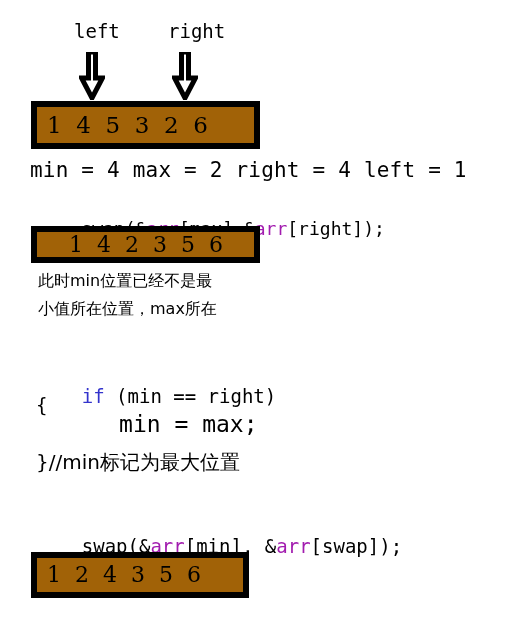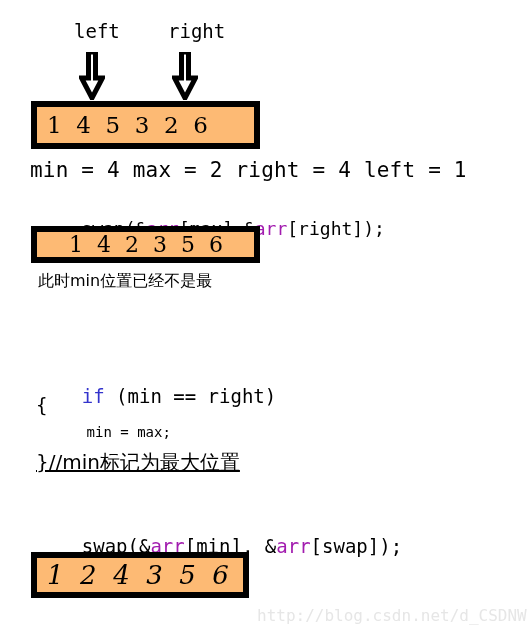--- a/index.html
+++ b/index.html
@@ -43,40 +43,40 @@
     width: 26px;
     height: 48px;
   }
   #arrow-left  { left: 79px;  top: 52px; }
   #arrow-right { left: 172px; top: 52px; }
 
   
   .array-box {
     position: absolute;
     border: 6px solid #000000;
-    background: #fdba74;
+    background: #a16207;
     box-sizing: border-box;
     display: flex;
     align-items: center;
   }
   .array-cells {
     display: block;
     white-space: pre;
     font-family: "DejaVu Serif", "Liberation Serif", serif;
     font-size: 23px;
     line-height: 1;
     color: #000000;
     padding-left: 10px;
   }
   #array-box-1 { left: 31px; top: 101px; width: 229px; height: 48px; }
   #array-box-2 { left: 31px; top: 226px; width: 229px; height: 37px; }
   #array-box-3 { left: 31px; top: 552px; width: 218px; height: 46px; }
 
   #array-box-2 .array-cells { font-size: 22px; padding-left: 32px; }
-  #array-box-3 .array-cells { font-size: 26px; font-style: italic; }
+  #array-box-3 .array-cells { font-size: 22px; }
 
   
   .line {
     position: absolute;
     white-space: pre;
     line-height: 1;
     color: #000000;
   }
   .mono {
     font-family: "DejaVu Sans Mono", "Liberation Mono", monospace;
@@ -95,21 +95,21 @@
     font-size: 16px;
     color: #000000;
     font-family: "DejaVu Sans", "Liberation Sans", sans-serif;
   }
   #cn-1 { left: 38px; top: 273px; }
   #cn-2 { left: 38px; top: 301px; }
   #cn-3 { left: 38px; top: 329px; }
 
   #line-if      { left: 36px;  top: 368px; font-size: 19px; text-align: right; }
   #line-brace-o { left: 36px;  top: 396px; font-size: 19px; }
-  #line-assign  { left: 36px;  top: 425px; font-size: 14px; }
+  #line-assign  { left: 36px;  top: 413px; font-size: 23px; }
   #line-brace-c { left: 36px;  top: 452px; font-size: 19px; }
   #line-swap-2  { left: 36px;  top: 518px; font-size: 19px; }
 
   .kw-if  { color: #3333cc; }
   .dim    { color: #a21caf; }
 
   
   #watermark {
     position: absolute;
     left: 257px;
@@ -150,34 +150,34 @@
 
   <div class="line mono" id="line-swap-1">
     <span>swap(&amp;</span><span class="dim">arr</span><span>[max],&amp;</span><span class="dim">arr</span><span>[right]);</span>
   </div>
 
   <div class="array-box" id="array-box-2">
     <span class="array-cells">1  4  2  3  5  6</span>
   </div>
 
   <div class="cn-line" id="cn-1">此时min位置已经不是最</div>
+  <div class="cn-line" id="cn-2">小值所在位置，max所在</div>
 
   <div class="line mono" id="line-if">
     <span class="kw-if">if</span><span> (min == right)</span>
   </div>
 
   <div class="line mono" id="line-brace-o">{</div>
 
   <div class="line mono" id="line-assign">      min = max;</div>
 
-  <div class="line serifcn" id="line-brace-c" style="font-size:20px;text-decoration:underline;">}//min标记为最大位置</div>
+  <div class="line serifcn" id="line-brace-c" style="font-size:20px;">}//min标记为最大位置</div>
 
   <div class="line mono" id="line-swap-2">
     <span>swap(&amp;</span><span class="dim">arr</span><span>[min], &amp;</span><span class="dim">arr</span><span>[swap]);</span>
   </div>
 
   <div class="array-box" id="array-box-3">
     <span class="array-cells">1  2  4  3  5  6</span>
   </div>
 
-  <div id="watermark">http://blog.csdn.net/d_CSDNW</div>
 
 </div>
 
 </body></html>

